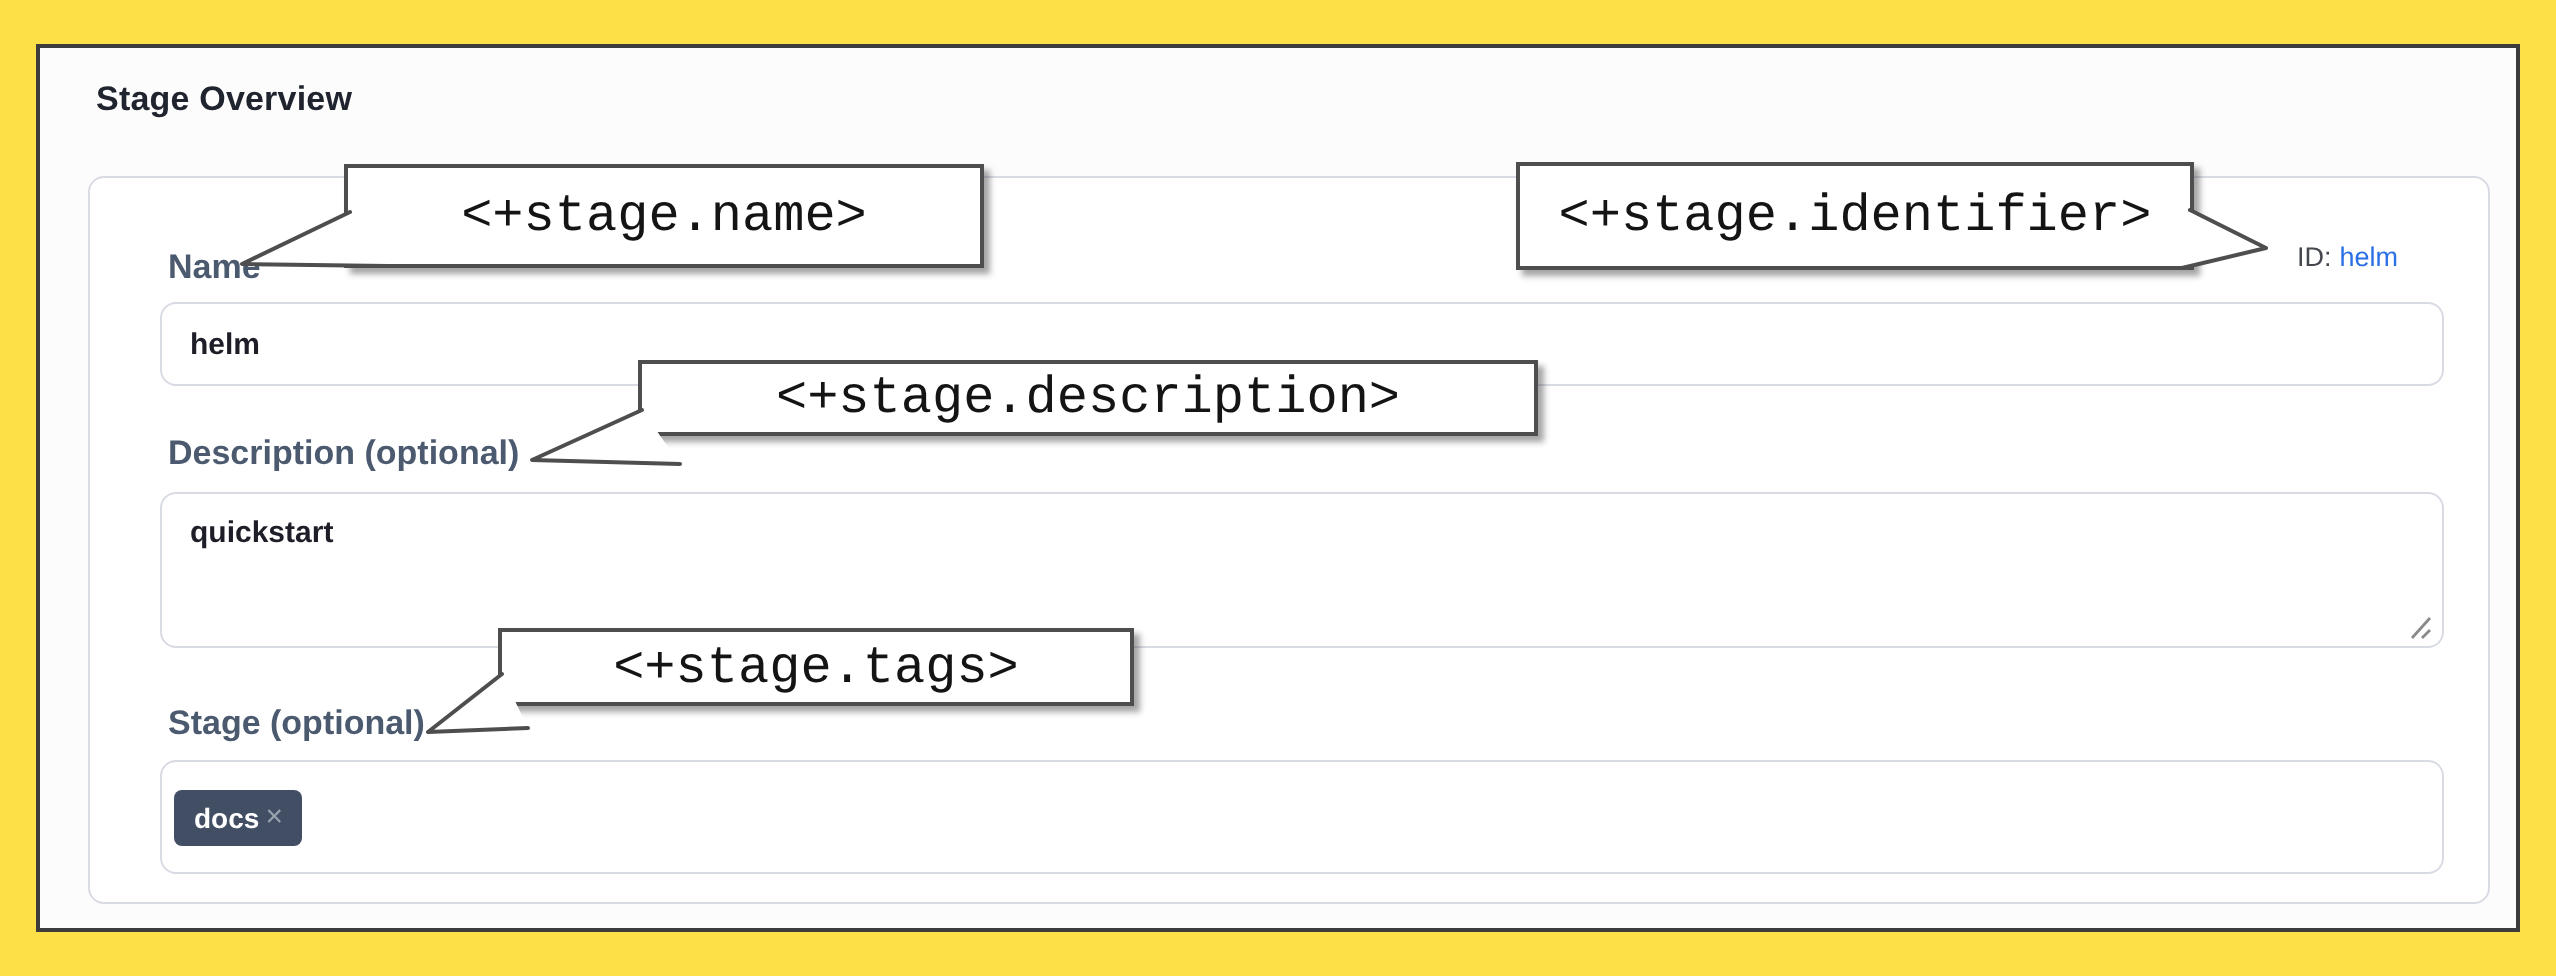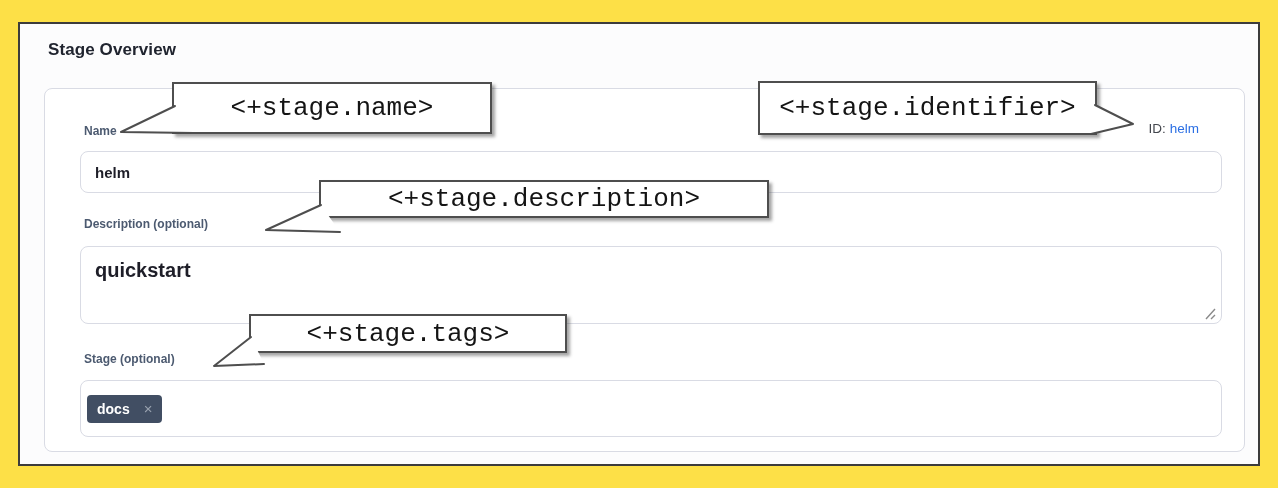--- a/index.html
+++ b/index.html
@@ -25,54 +25,54 @@
   .heading{
     position:absolute;left:48px;top:40px;font-size:17px;font-weight:700;
     color:var(--heading-text);letter-spacing:.1px;
   }
   .card{
     position:absolute;left:44px;top:88px;width:1201px;height:364px;
     background:#fff;border:1px solid var(--input-border);border-radius:8px;
     box-sizing:border-box;
   }
   .field-label{
-    position:absolute;font-size:12px;font-weight:600;color:var(--label);
+    position:absolute;font-size:17px;font-weight:600;color:var(--label);
   }
   .lbl-name{left:84px;top:124px;}
   .lbl-desc{left:84px;top:217px;}
   .lbl-tags{left:84px;top:352px;}
   .id-row{
     position:absolute;top:121px;right:79px;font-size:13.5px;font-weight:500;
     display:flex;gap:4px;align-items:baseline;
   }
   .id-row .id-key{color:var(--id-label);}
   .id-row .id-val{color:var(--accent);}
   .text-input{
     position:absolute;left:80px;top:151px;width:1142px;height:42px;
     border:1px solid var(--input-border);border-radius:8px;background:#fff;
     padding:0 14px;box-sizing:border-box;outline:none;
     font-family:"Liberation Sans",sans-serif;font-size:15px;font-weight:600;color:var(--input-text);
   }
   .text-area{
     position:absolute;left:80px;top:246px;width:1142px;height:78px;
     border:1px solid var(--input-border);border-radius:8px;background:#fff;
     padding:11px 14px;box-sizing:border-box;outline:none;resize:none;
-    font-family:"Liberation Sans",sans-serif;font-size:20px;font-weight:600;color:var(--input-text);
+    font-family:"Liberation Sans",sans-serif;font-size:15px;font-weight:600;color:var(--input-text);
     line-height:1.25;overflow:hidden;
   }
   .resize-handle{
     position:absolute;left:1203px;top:307px;width:14px;height:14px;cursor:nwse-resize;
   }
   .tags-box{
     position:absolute;left:80px;top:380px;width:1142px;height:57px;
     border:1px solid var(--input-border);border-radius:8px;background:#fff;
     box-sizing:border-box;display:flex;align-items:center;padding:0 6px;cursor:text;
   }
   .chip{
-    display:inline-flex;align-items:center;gap:14px;height:28px;
+    display:inline-flex;align-items:center;gap:3px;height:28px;
     background:var(--chip-bg);color:#fff;border-radius:4px;padding:0 10px;
     font-size:14px;font-weight:700;line-height:1;
   }
   .chip .chip-x{color:#9aa3b0;font-weight:400;font-size:15px;cursor:pointer;}
   .callout{
     position:absolute;background:#fff;border:2px solid var(--callout-border);
     box-shadow:3px 3px 3px rgba(55,55,55,.45);box-sizing:border-box;
     display:flex;align-items:center;justify-content:center;
     font-family:"Liberation Mono","DejaVu Sans Mono",monospace;
     font-size:26px;color:#141414;white-space:nowrap;

